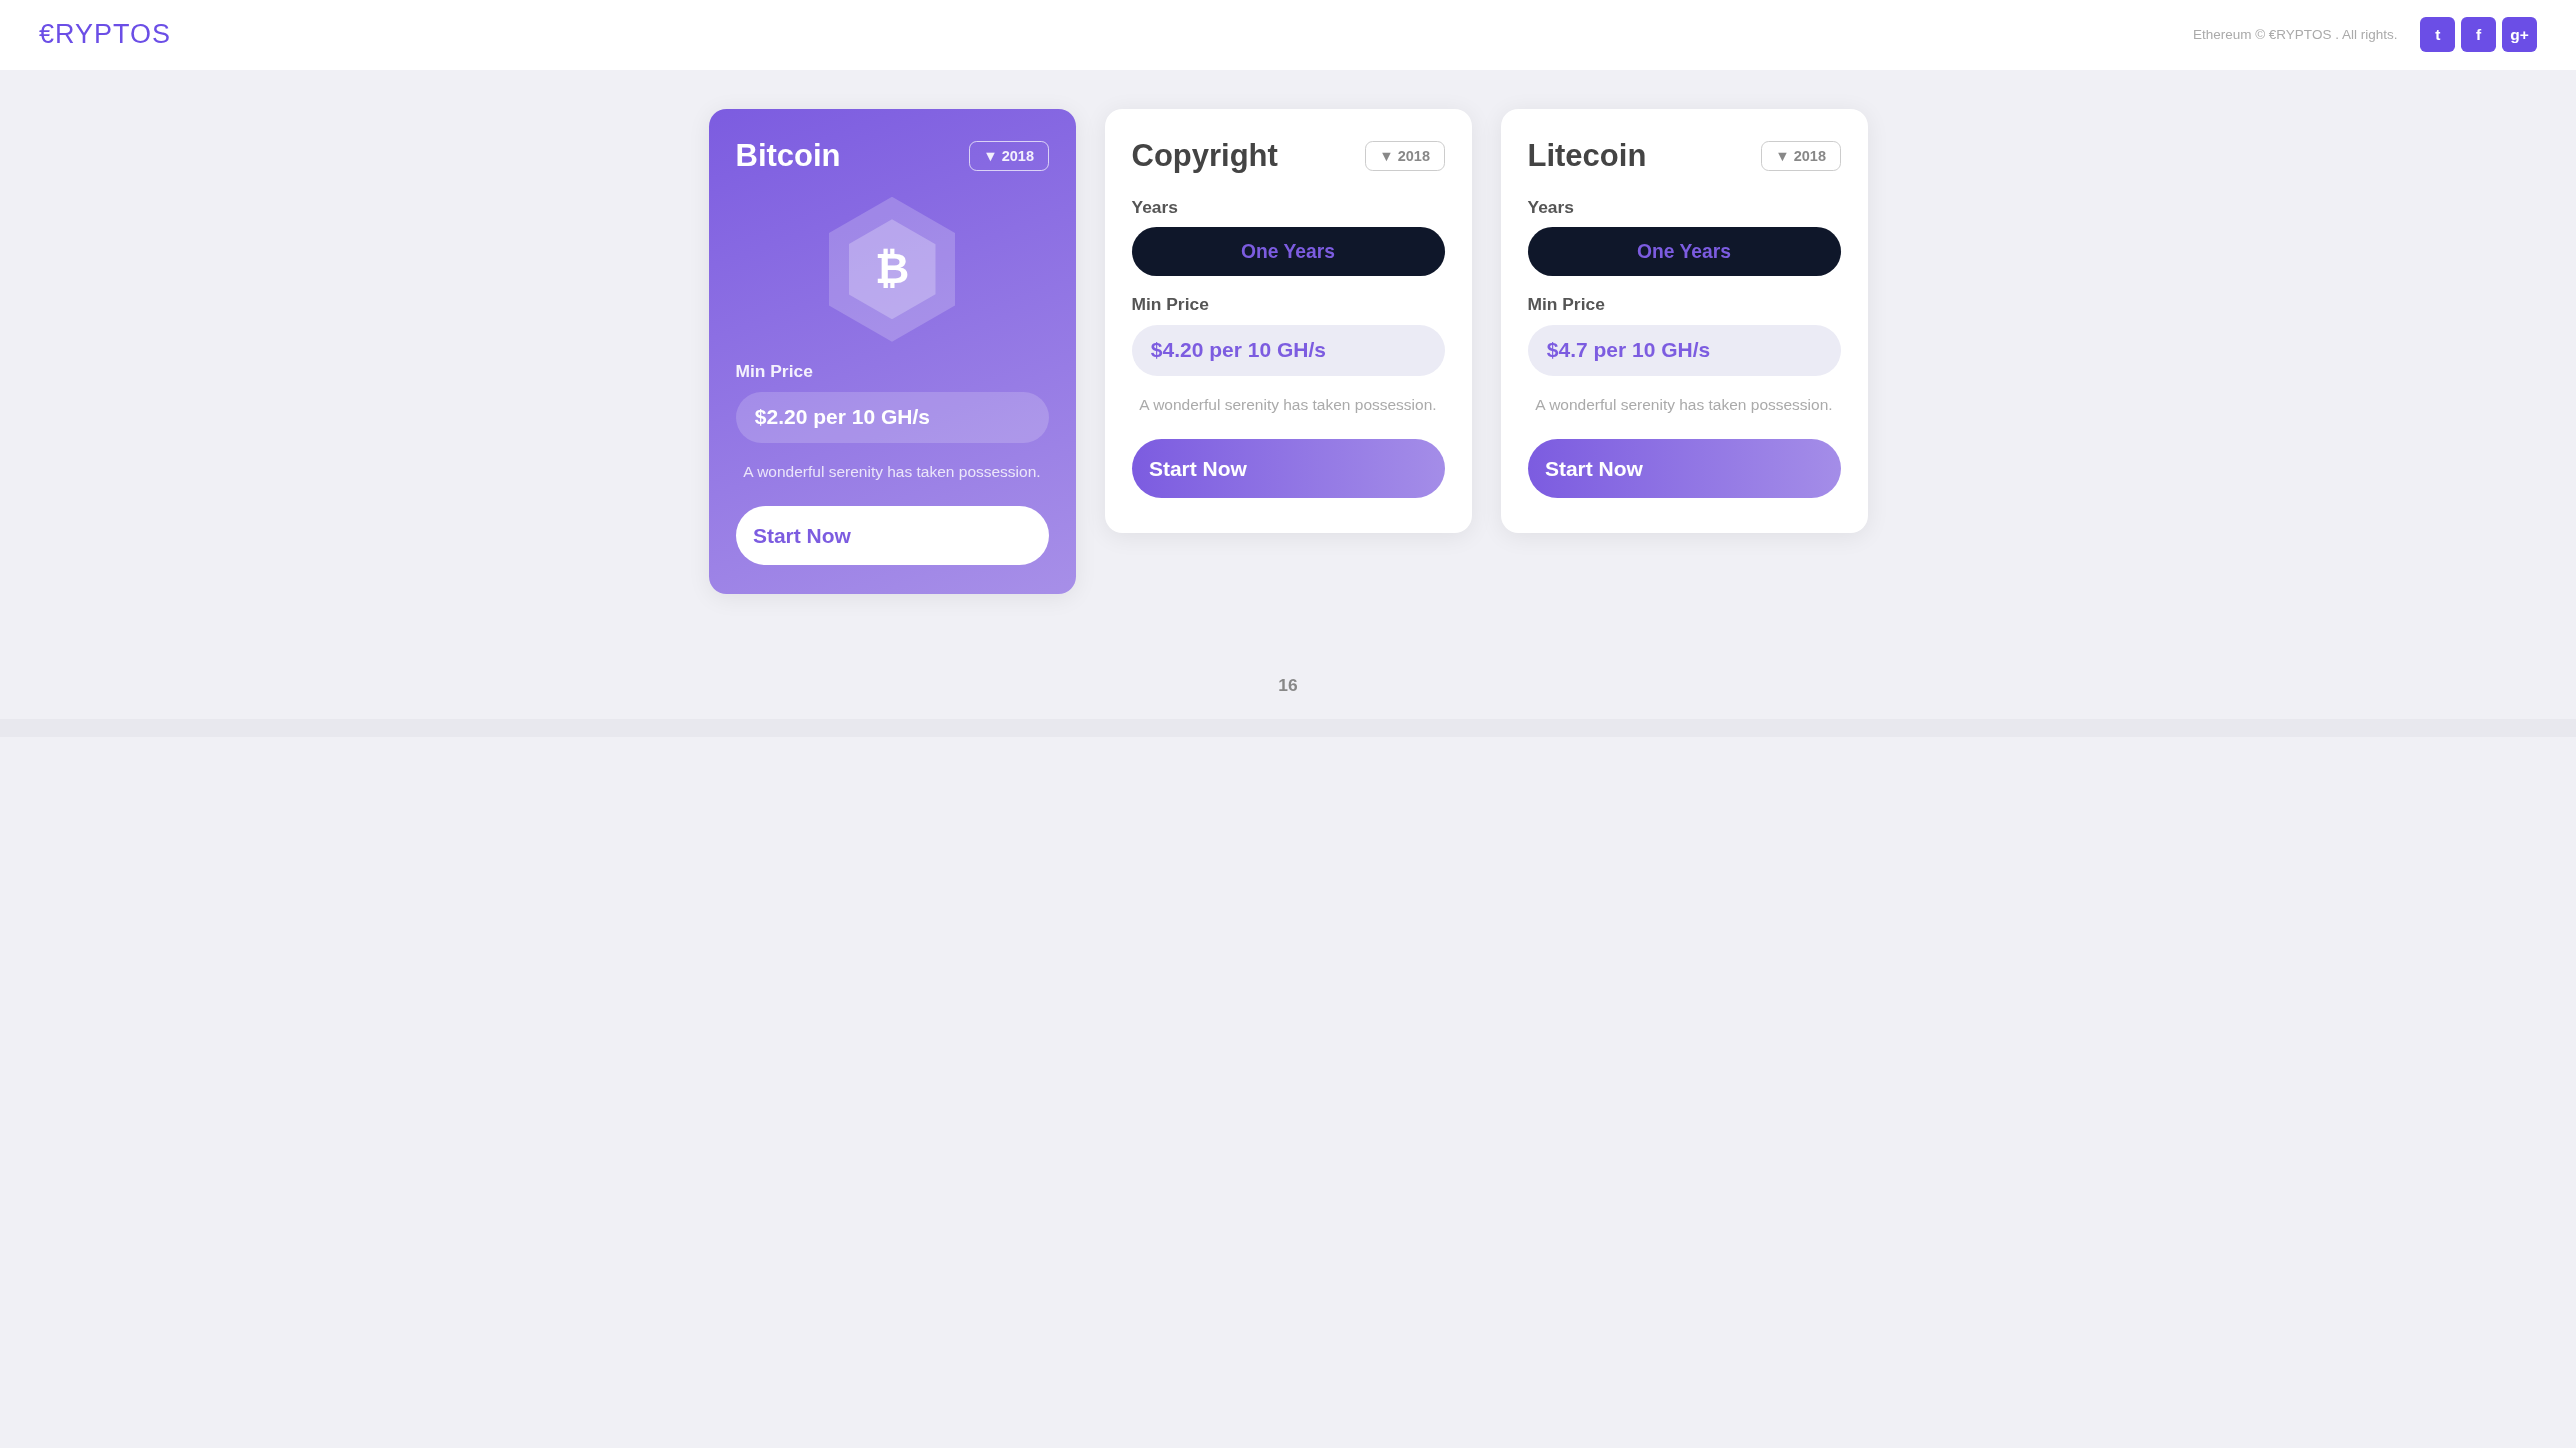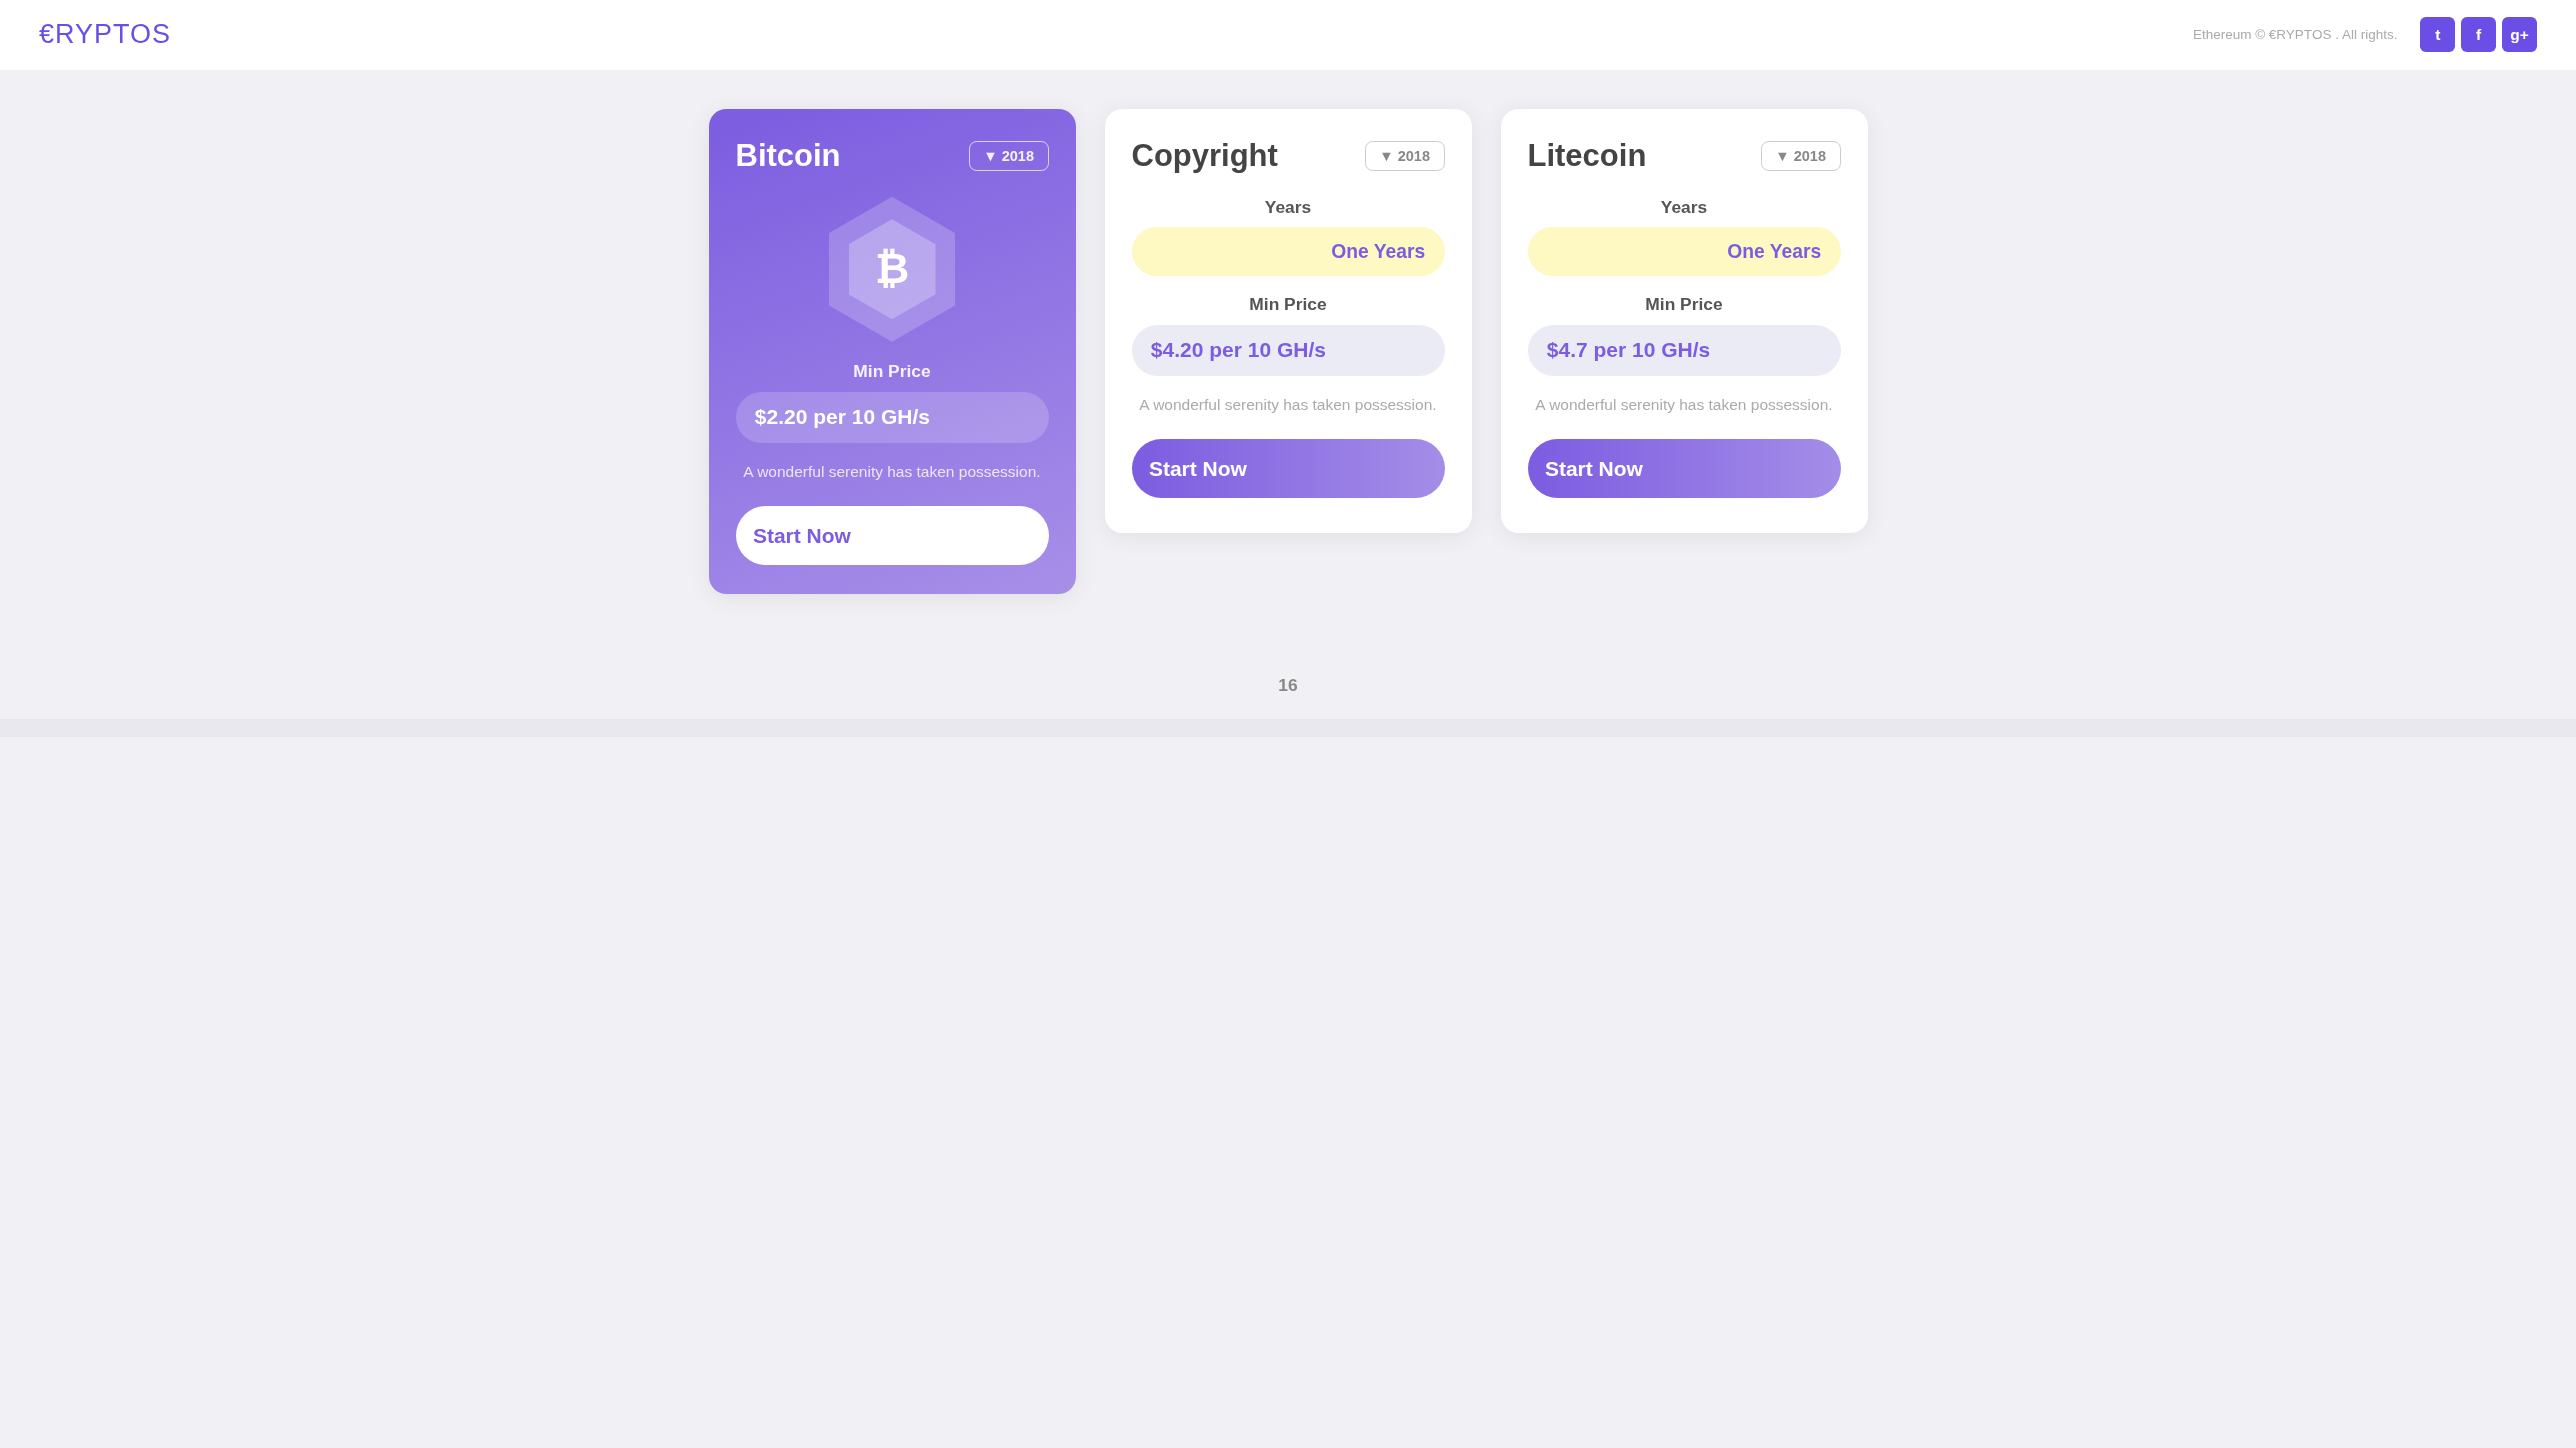--- a/index.html
+++ b/index.html
@@ -158,36 +158,36 @@
       justify-content: center;
     }
     .btc-symbol {
       font-size: 42px;
       color: #fff;
       font-weight: 900;
     }
 
     
     .section-label {
-      text-align: center;
+      text-align: left;
       font-size: 17.4px;
       font-weight: 700;
       color: #555;
       margin-bottom: 9.7px;
     }
     .card.featured .section-label {
       color: rgba(255,255,255,0.9);
     }
 
     
     .option-pill {
-      background: #fef9c3;
+      background: #0f172a;
       border-radius: 39px;
       padding: 13.5px 19.3px;
-      text-align: right;
+      text-align: center;
       margin-bottom: 17.4px;
     }
     .option-pill-text {
       font-size: 19.3px;
       font-weight: 800;
       color: #7c5ce0;
     }
 
     
     .price-pill {

